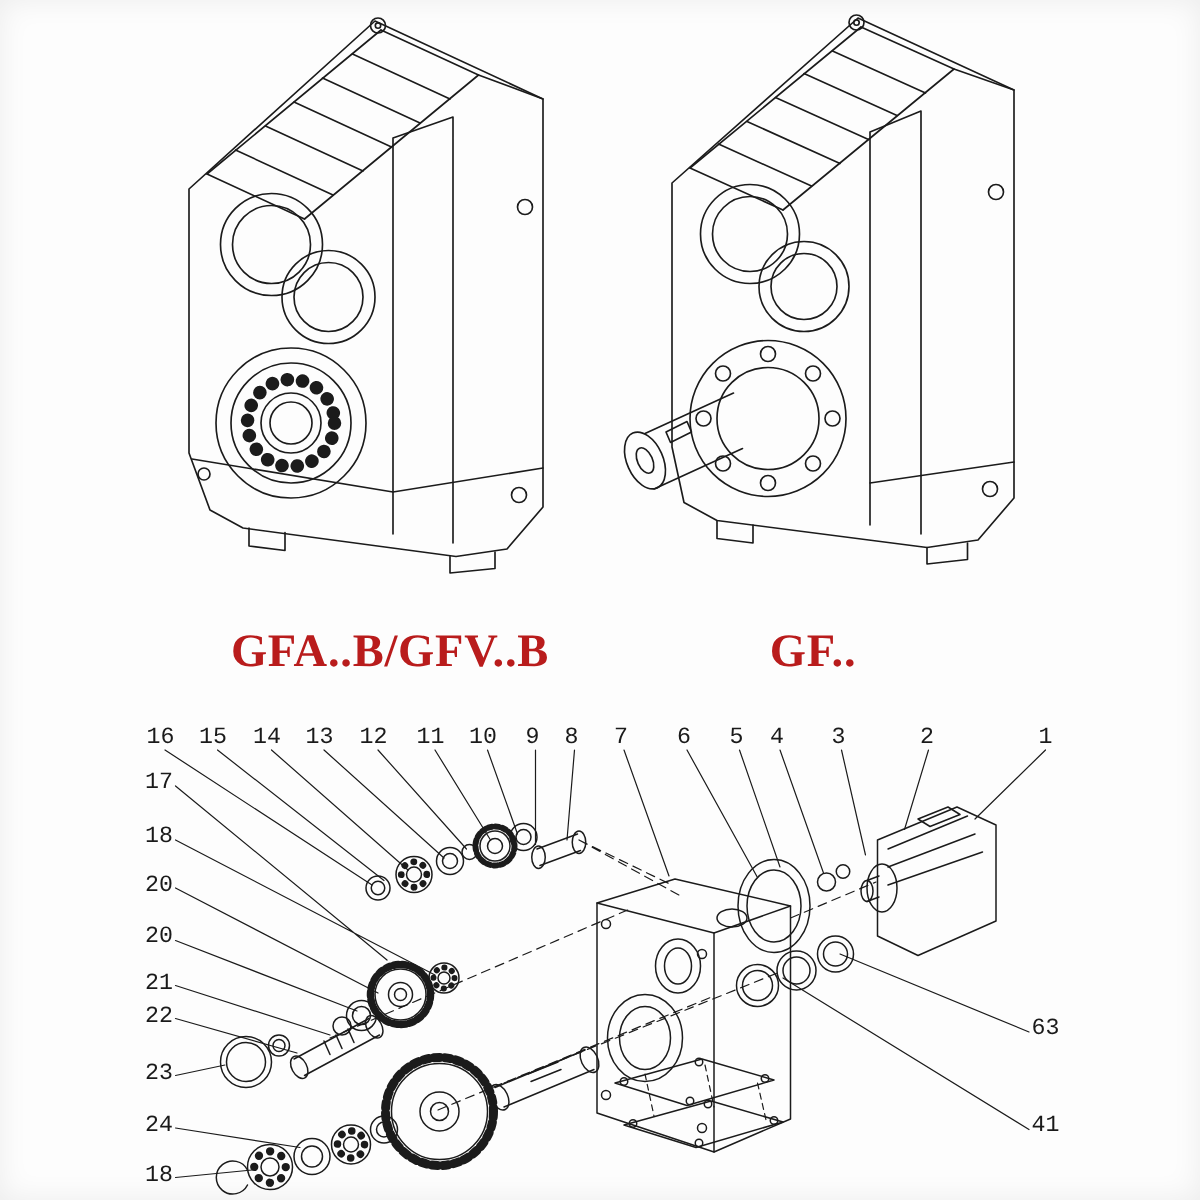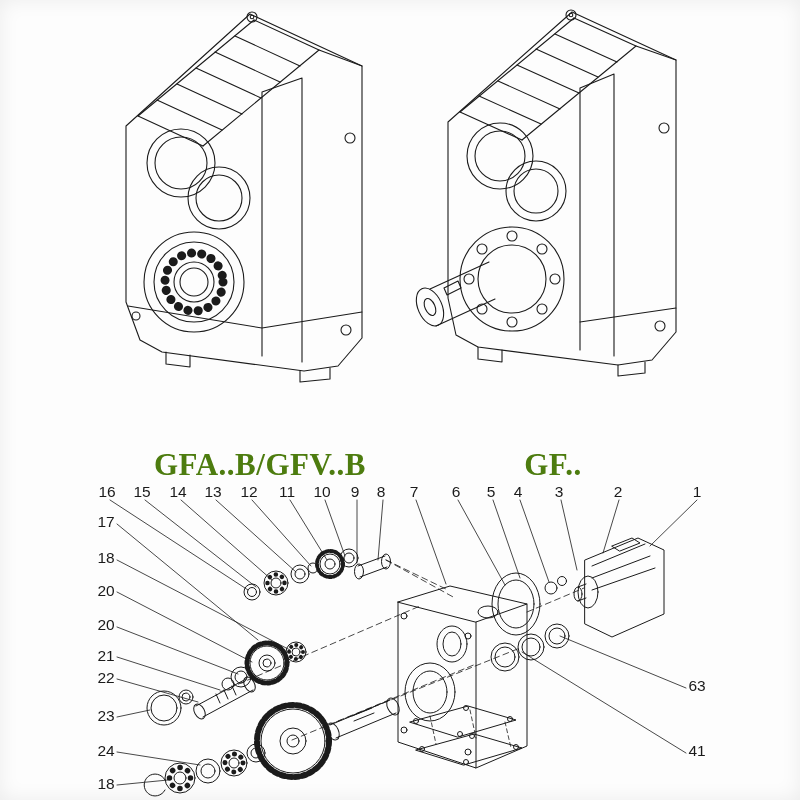--- a/index.html
+++ b/index.html
@@ -6,30 +6,29 @@
   html,body { width:800px; height:800px; background:#ffffff; }
   .page {
     position:relative; width:800px; height:800px;
     background:#fdfdfd; overflow:hidden;
     font-family:"Liberation Serif", serif;
     box-shadow: inset 0 0 20px rgba(0,0,0,0.07);
   }
   svg.drawing { position:absolute; left:0; top:0; }
   .model-label {
     position:absolute; font-weight:bold; font-size:31px;
-    letter-spacing:0.5px; color:#4d7c0f; text-align:center;
+    letter-spacing:0.5px; color:#b91c1c; text-align:center;
     font-family:"Liberation Serif", serif;
-    margin-top:31px;
   }
   .label-left  { left:105px; top:416px; width:310px; }
-  .label-right { left:473px; top:416px; width:160px; }
+  .label-right { left:462px; top:416px; width:160px; }
   .co {
     position:absolute; transform:translate(-50%,-50%);
     font-size:15.5px; color:#1a1a1a; line-height:1;
-    font-family:Liberation Sans, sans-serif;
+    font-family:Liberation Mono, monospace;
   }
 </style>
 </head>
 <body>
 
 <div class="page">
 
   <svg class="drawing" width="800" height="800" viewBox="0 0 800 800" stroke="#1b1b1b" fill="none" stroke-width="1.1" stroke-linejoin="round" stroke-linecap="round">
 
     <g>

